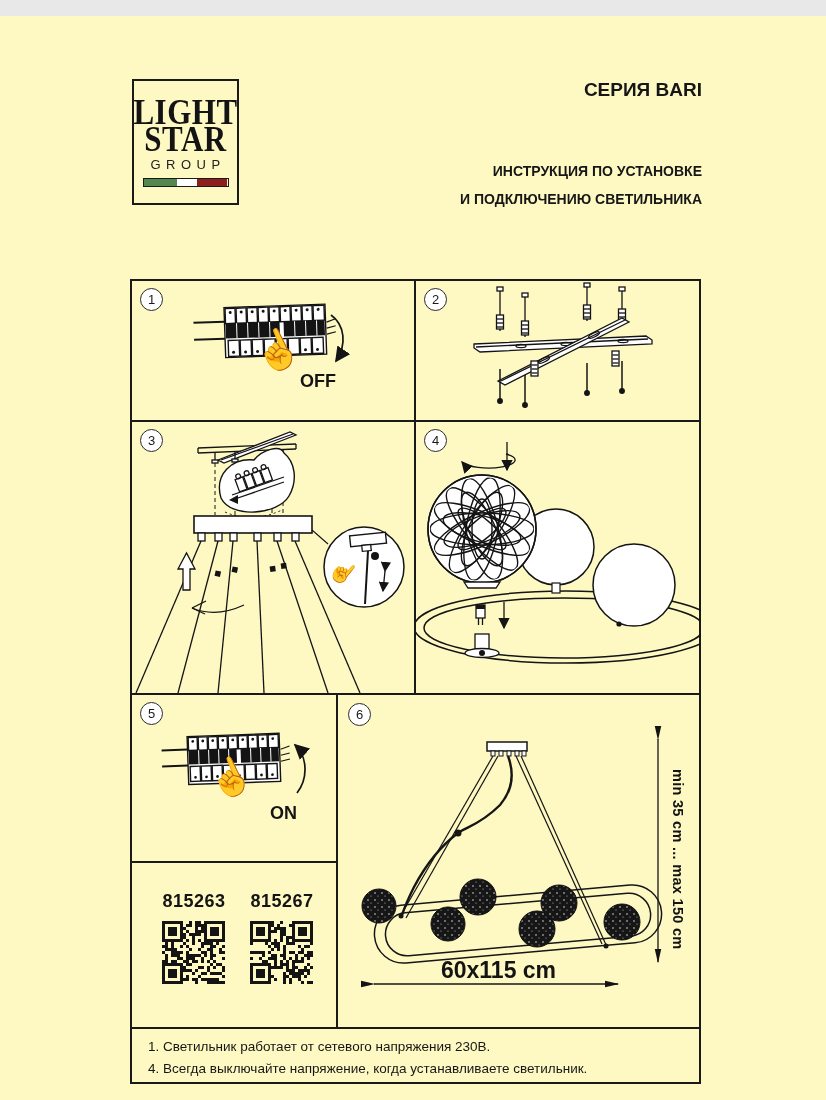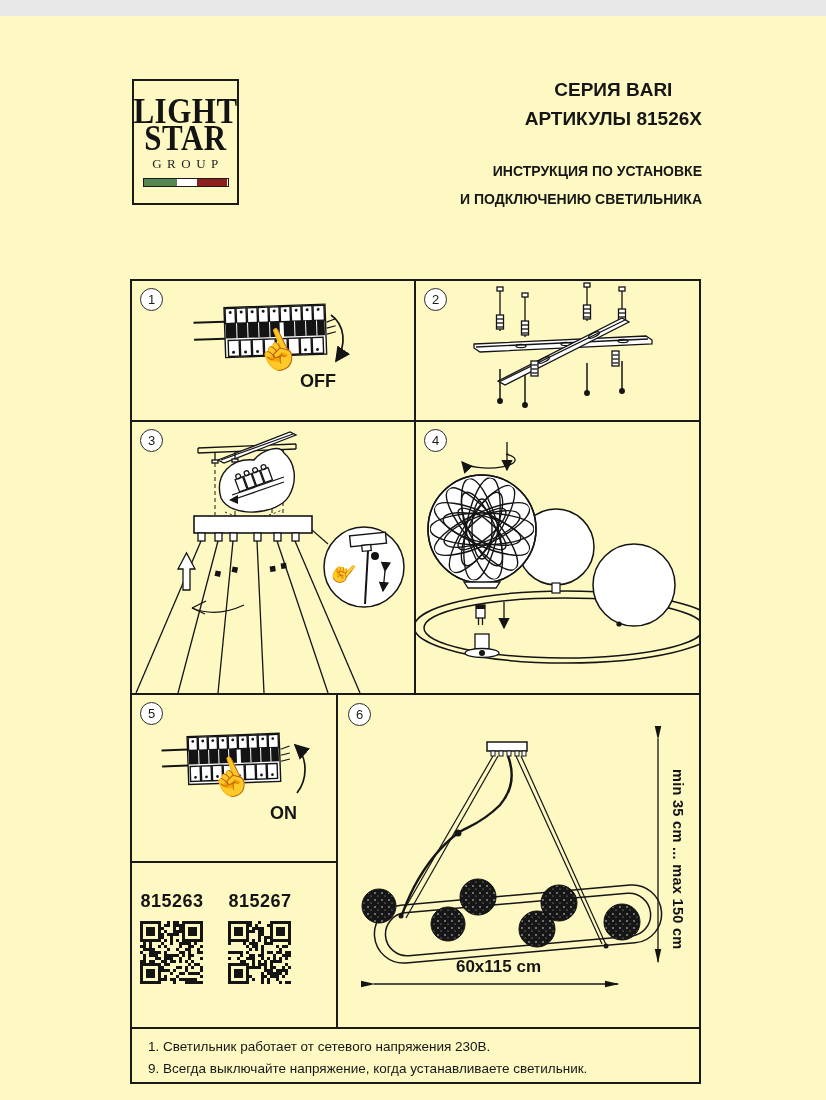--- a/index.html
+++ b/index.html
@@ -4,39 +4,39 @@
 <style>
   html,body{margin:0;padding:0;background:#e8e8e8;}
   .page{position:relative;width:826px;height:1100px;background:#fef9c3;margin:16px auto;
         font-family:"Liberation Sans",sans-serif;color:#1a1a1a;overflow:hidden;}
   .abs{position:absolute;}
   
   .logo-box{left:132px;top:63px;width:107px;height:126px;border:2px solid #1a1a1a;
             display:flex;flex-direction:column;align-items:center;justify-content:center;box-sizing:border-box;}
   .logo-word{font-family:"Liberation Serif",serif;font-weight:700;font-size:31px;line-height:27px;
              letter-spacing:.5px;transform:scaleY(1.18);color:#141414;}
-  .logo-group{font-family:Liberation Serif, serif;font-size:13px;letter-spacing:5.5px;margin-top:5px;
+  .logo-group{font-family:Liberation Sans, sans-serif;font-size:13px;letter-spacing:5.5px;margin-top:5px;
               margin-right:-5px;color:#222;text-align:right;}
   .logo-flag{width:86px;height:9px;border:1px solid #1a1a1a;display:flex;margin-top:6px;box-sizing:border-box;}
   .logo-flag span{height:100%;}
   .hdr-series{right:124px;top:59px;text-align:center;font-weight:700;font-size:19px;line-height:29px;color:#161616;}
   .hdr-title{right:124px;top:141px;text-align:right;font-weight:700;font-size:14px;line-height:28px;color:#161616;}
   
   .grid-box{left:130px;top:263px;width:571px;height:748px;border:2px solid #1a1a1a;border-bottom:none;box-sizing:border-box;}
   .gline{background:#1a1a1a;}
   .footer-box{left:130px;top:1011px;width:571px;height:57px;border:2px solid #1a1a1a;box-sizing:border-box;
               font-size:13.5px;line-height:22px;padding:7px 10px 5px 16px;color:#161616;}
   
   .panel{overflow:hidden;}
   .panel svg{position:absolute;left:0;top:0;}
   .stepnum{width:23px;height:23px;border:1.5px solid #2a2a2a;border-radius:50%;display:flex;align-items:center;
            justify-content:center;font-size:13px;color:#1a1a1a;background:#fff;box-sizing:border-box;}
   .lbl{font-weight:600;color:#141414;}
   .hand{color:#141414;user-select:none;}
-  .dim-w{font-weight:700;font-size:17px;text-align:center;color:#141414;}
+  .dim-w{font-weight:700;font-size:23px;text-align:center;color:#141414;}
   .dim-h{writing-mode:vertical-rl;font-weight:700;font-size:14.5px;text-align:center;letter-spacing:.3px;color:#141414;}
   .qr-label{font-weight:700;font-size:18px;letter-spacing:.5px;text-align:center;color:#141414;}
 </style>
 </head>
 <body>
 
 <div class="page">
 
   <div class="abs logo-box">
     <div class="logo-word">LIGHT</div>
@@ -44,21 +44,20 @@
     <div class="logo-group">GROUP</div>
     <div class="logo-flag">
       <span style="width: 40%; background: rgb(83, 135, 79);"></span>
       <span style="width: 24%; background: rgb(255, 255, 255);"></span>
       <span style="width: 36%; background: rgb(142, 31, 31);"></span>
     </div>
   </div>
 
   <div class="abs hdr-series">
     <div>СЕРИЯ BARI</div>
-    <div>АРТИКУЛЫ 81526X</div>
   </div>
   <div class="abs hdr-title">
     <div>ИНСТРУКЦИЯ ПО УСТАНОВКЕ</div>
     <div>И ПОДКЛЮЧЕНИЮ СВЕТИЛЬНИКА</div>
   </div>
 
   <div class="abs grid-box"></div>
   <div class="abs gline" style="left:130px;top:404px;width:571px;height:2px"></div>
   <div class="abs gline" style="left:130px;top:677px;width:571px;height:2px"></div>
   <div class="abs gline" style="left:414px;top:263px;width:2px;height:414px"></div>
@@ -418,21 +417,21 @@
             <line x1="149" y1="68" x2="158" y2="66"></line>
           </g>
       </g>
       <path d="M165,98 C176,84 176,62 163,50" stroke="#141414" stroke-width="1.7" fill="none" marker-end="url(#m5)"></path>
     </svg>
     <div class="abs stepnum" style="left:8px;top:7px">5</div>
     <span class="abs hand" style="left:76px;top:62px;font-size:36px;transform:rotate(-25deg)">☝</span>
     <span class="abs lbl" style="left:138px;top:108px;font-size:18px">ON</span>
   </div>
 
-  <div class="abs panel" style="left:116px;top:847px;width:228px;height:164px">
+  <div class="abs panel" style="left:138px;top:847px;width:228px;height:164px">
     <div class="abs qr-label" style="left:20px;top:28px;width:72px">815263</div>
     <div class="abs qr-label" style="left:108px;top:28px;width:72px">815267</div>
     <div class="abs" style="left:24px;top:58px;width:65px;height:65px">
         <svg width="63" height="63" viewBox="0 0 63 63" fill="#141414">
           <rect x="0" y="0" width="3" height="3"></rect>
           <rect x="3" y="0" width="3" height="3"></rect>
           <rect x="6" y="0" width="3" height="3"></rect>
           <rect x="9" y="0" width="3" height="3"></rect>
           <rect x="12" y="0" width="3" height="3"></rect>
           <rect x="15" y="0" width="3" height="3"></rect>
@@ -949,16 +948,16 @@
         <line x1="320" y1="44" x2="320" y2="267" stroke-width="1.3" marker-start="url(#m6)" marker-end="url(#m6)"></line>
       </g>
     </svg>
     <div class="abs stepnum" style="left:10px;top:8px">6</div>
     <div class="abs dim-w" style="left:88px;top:262px;width:145px">60x115 cm</div>
     <div class="abs dim-h" style="left:326px;top:58px;height:212px;width:22px">min 35 cm ... max 150 cm</div>
   </div>
 
   <div class="abs footer-box">
     <div>1. Светильник работает от сетевого напряжения 230В.</div>
-    <div>9. Всегда выключайте напряжение, когда устанавливаете светильник.</div>
+    <div>4. Всегда выключайте напряжение, когда устанавливаете светильник.</div>
   </div>
 
 </div>
 
 </body></html>

